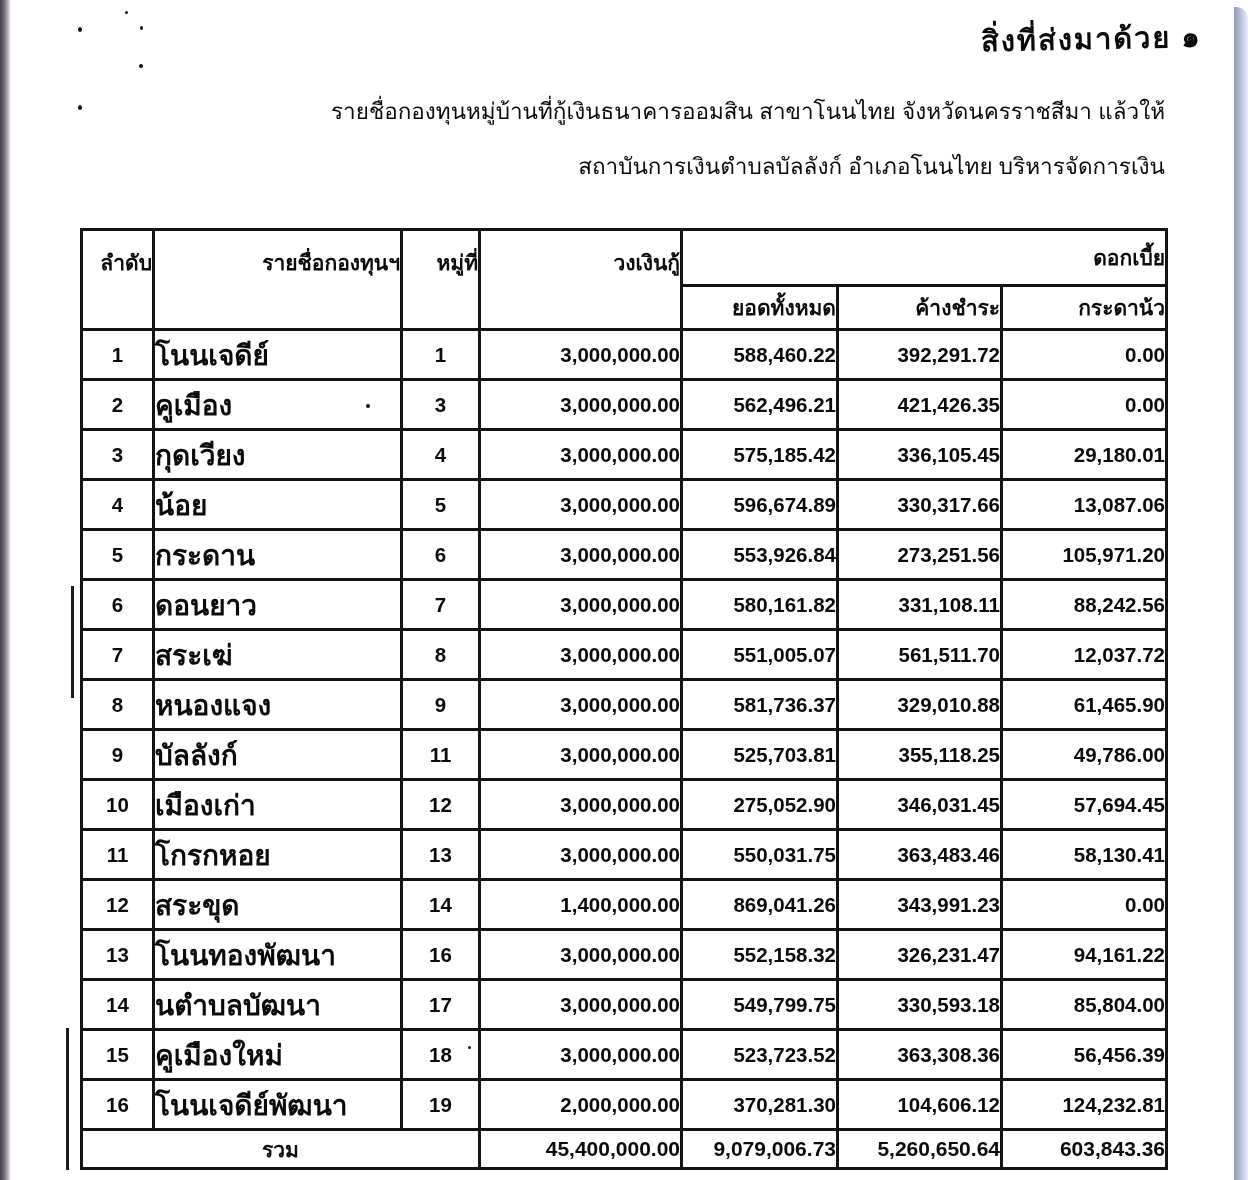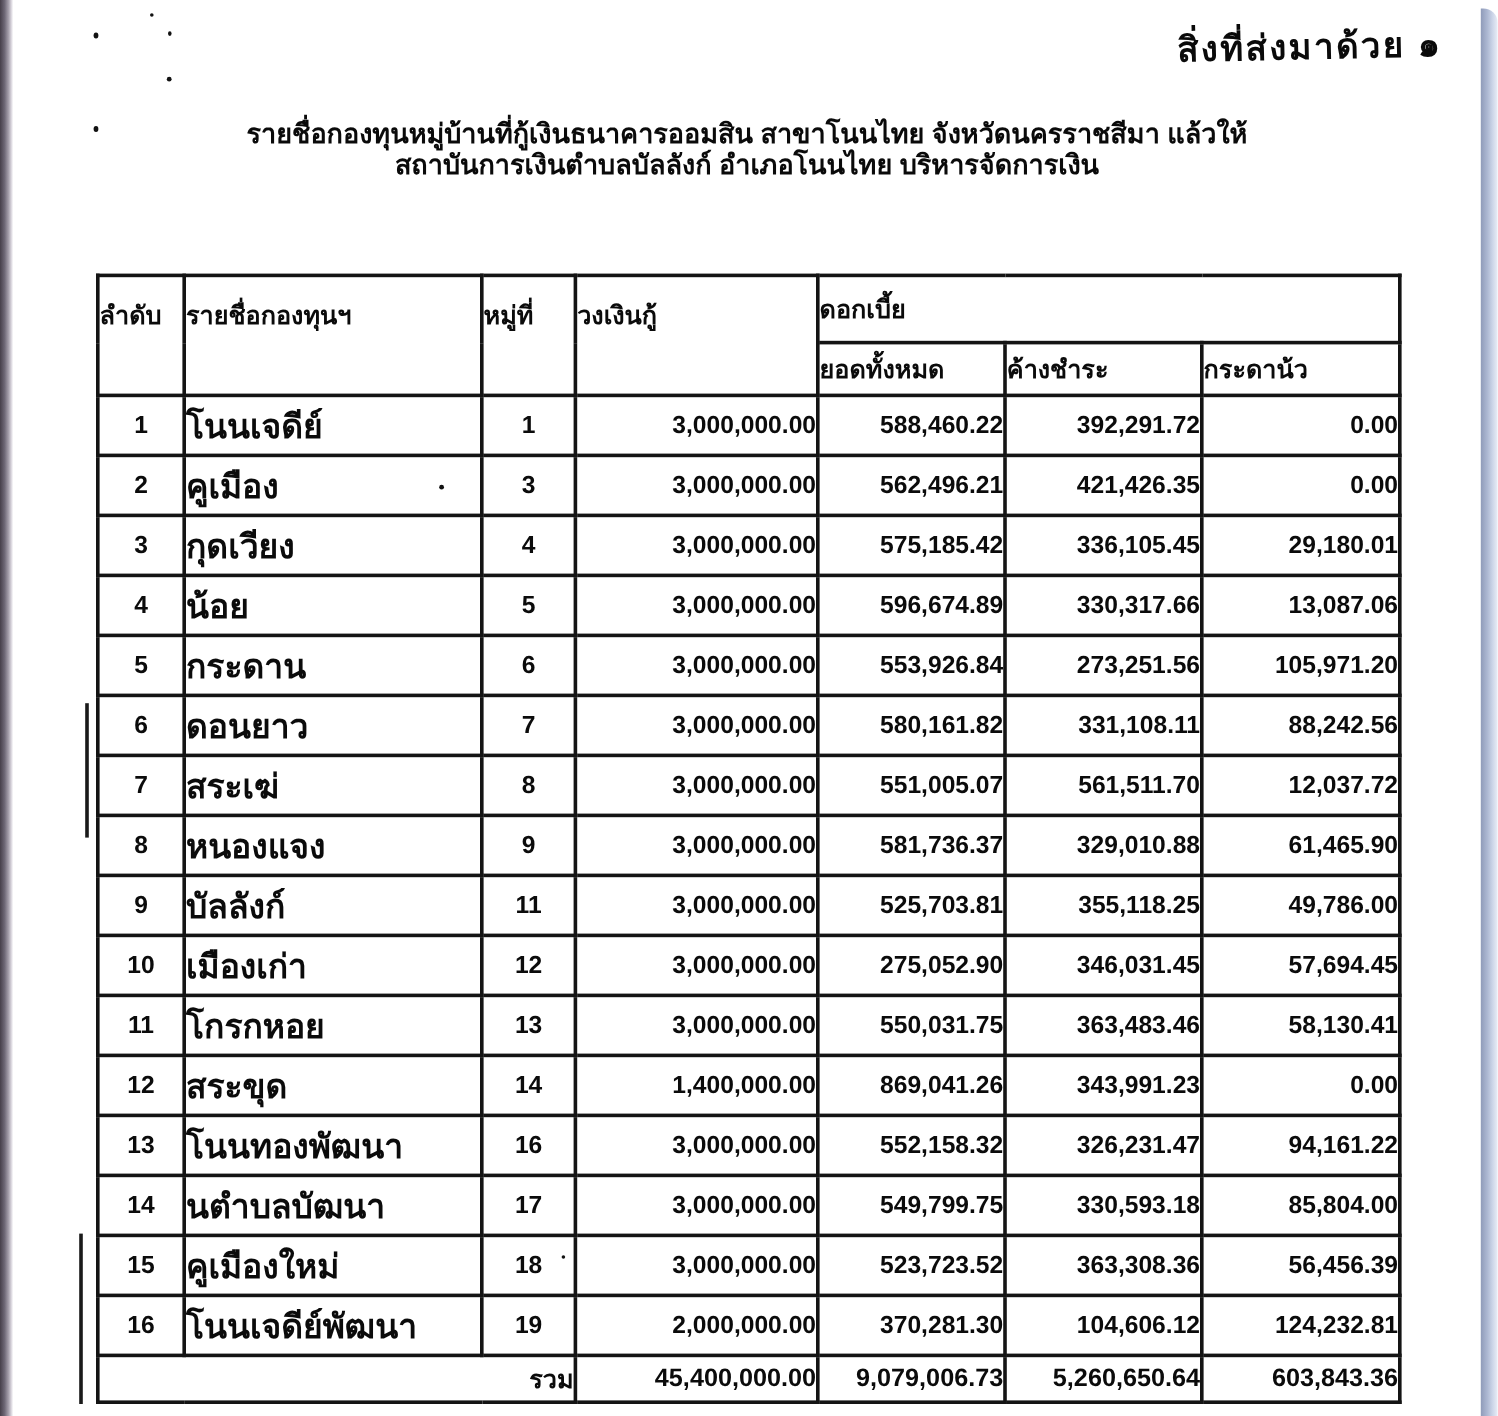--- a/index.html
+++ b/index.html
@@ -23,44 +23,44 @@
   
   .note{
     position:absolute;top:16px;right:46px;
     font-size:29px;font-weight:700;letter-spacing:2px;
     transform:rotate(-1.2deg);
     color:#0a0a0a;
   }
   
   .title{
     position:absolute;left:80px;top:99px;width:1085px;
-    text-align:center;font-weight:700;font-size:22.5px;line-height:26px;
+    text-align:right;font-weight:400;font-size:22.5px;line-height:26px;
     color:#0a0a0a;
   }
-  .title .line2{}
+  .title .line2{margin-top:29px;}
   
   table.fund{
     position:absolute;left:80px;top:228px;width:1085px;
     border-collapse:collapse;table-layout:fixed;
     color:#0b0b0b;
   }
   table.fund th,table.fund td{
     border:3px solid #141414;font-weight:700;padding:0;
     overflow:hidden;white-space:nowrap;
   }
-  thead th{font-size:21px;text-align:left;vertical-align:middle;}
+  thead th{font-size:21px;text-align:right;vertical-align:middle;}
   thead tr.h1{height:56px;}
   thead tr.h2{height:44px;}
   thead th.span2{vertical-align:top;padding-top:15px;}
   tbody td{height:47px;font-size:20.5px;}
   .c-no{text-align:center;}
   .c-name{text-align:left;padding-left:7px;font-size:28px;}
   .c-num{text-align:right;padding-right:7px;}
   tfoot td{height:36px;font-size:21px;}
-  tfoot .t-label{text-align:right;}
+  tfoot .t-label{text-align:center;}
   
   .speck{position:absolute;background:#121212;border-radius:50%;}
   .artifact-line{position:absolute;background:#1a1a1a;width:3px;}
 </style>
 </head>
 <body>
 
 <div class="page">
 
   <div class="edge-left"></div>

